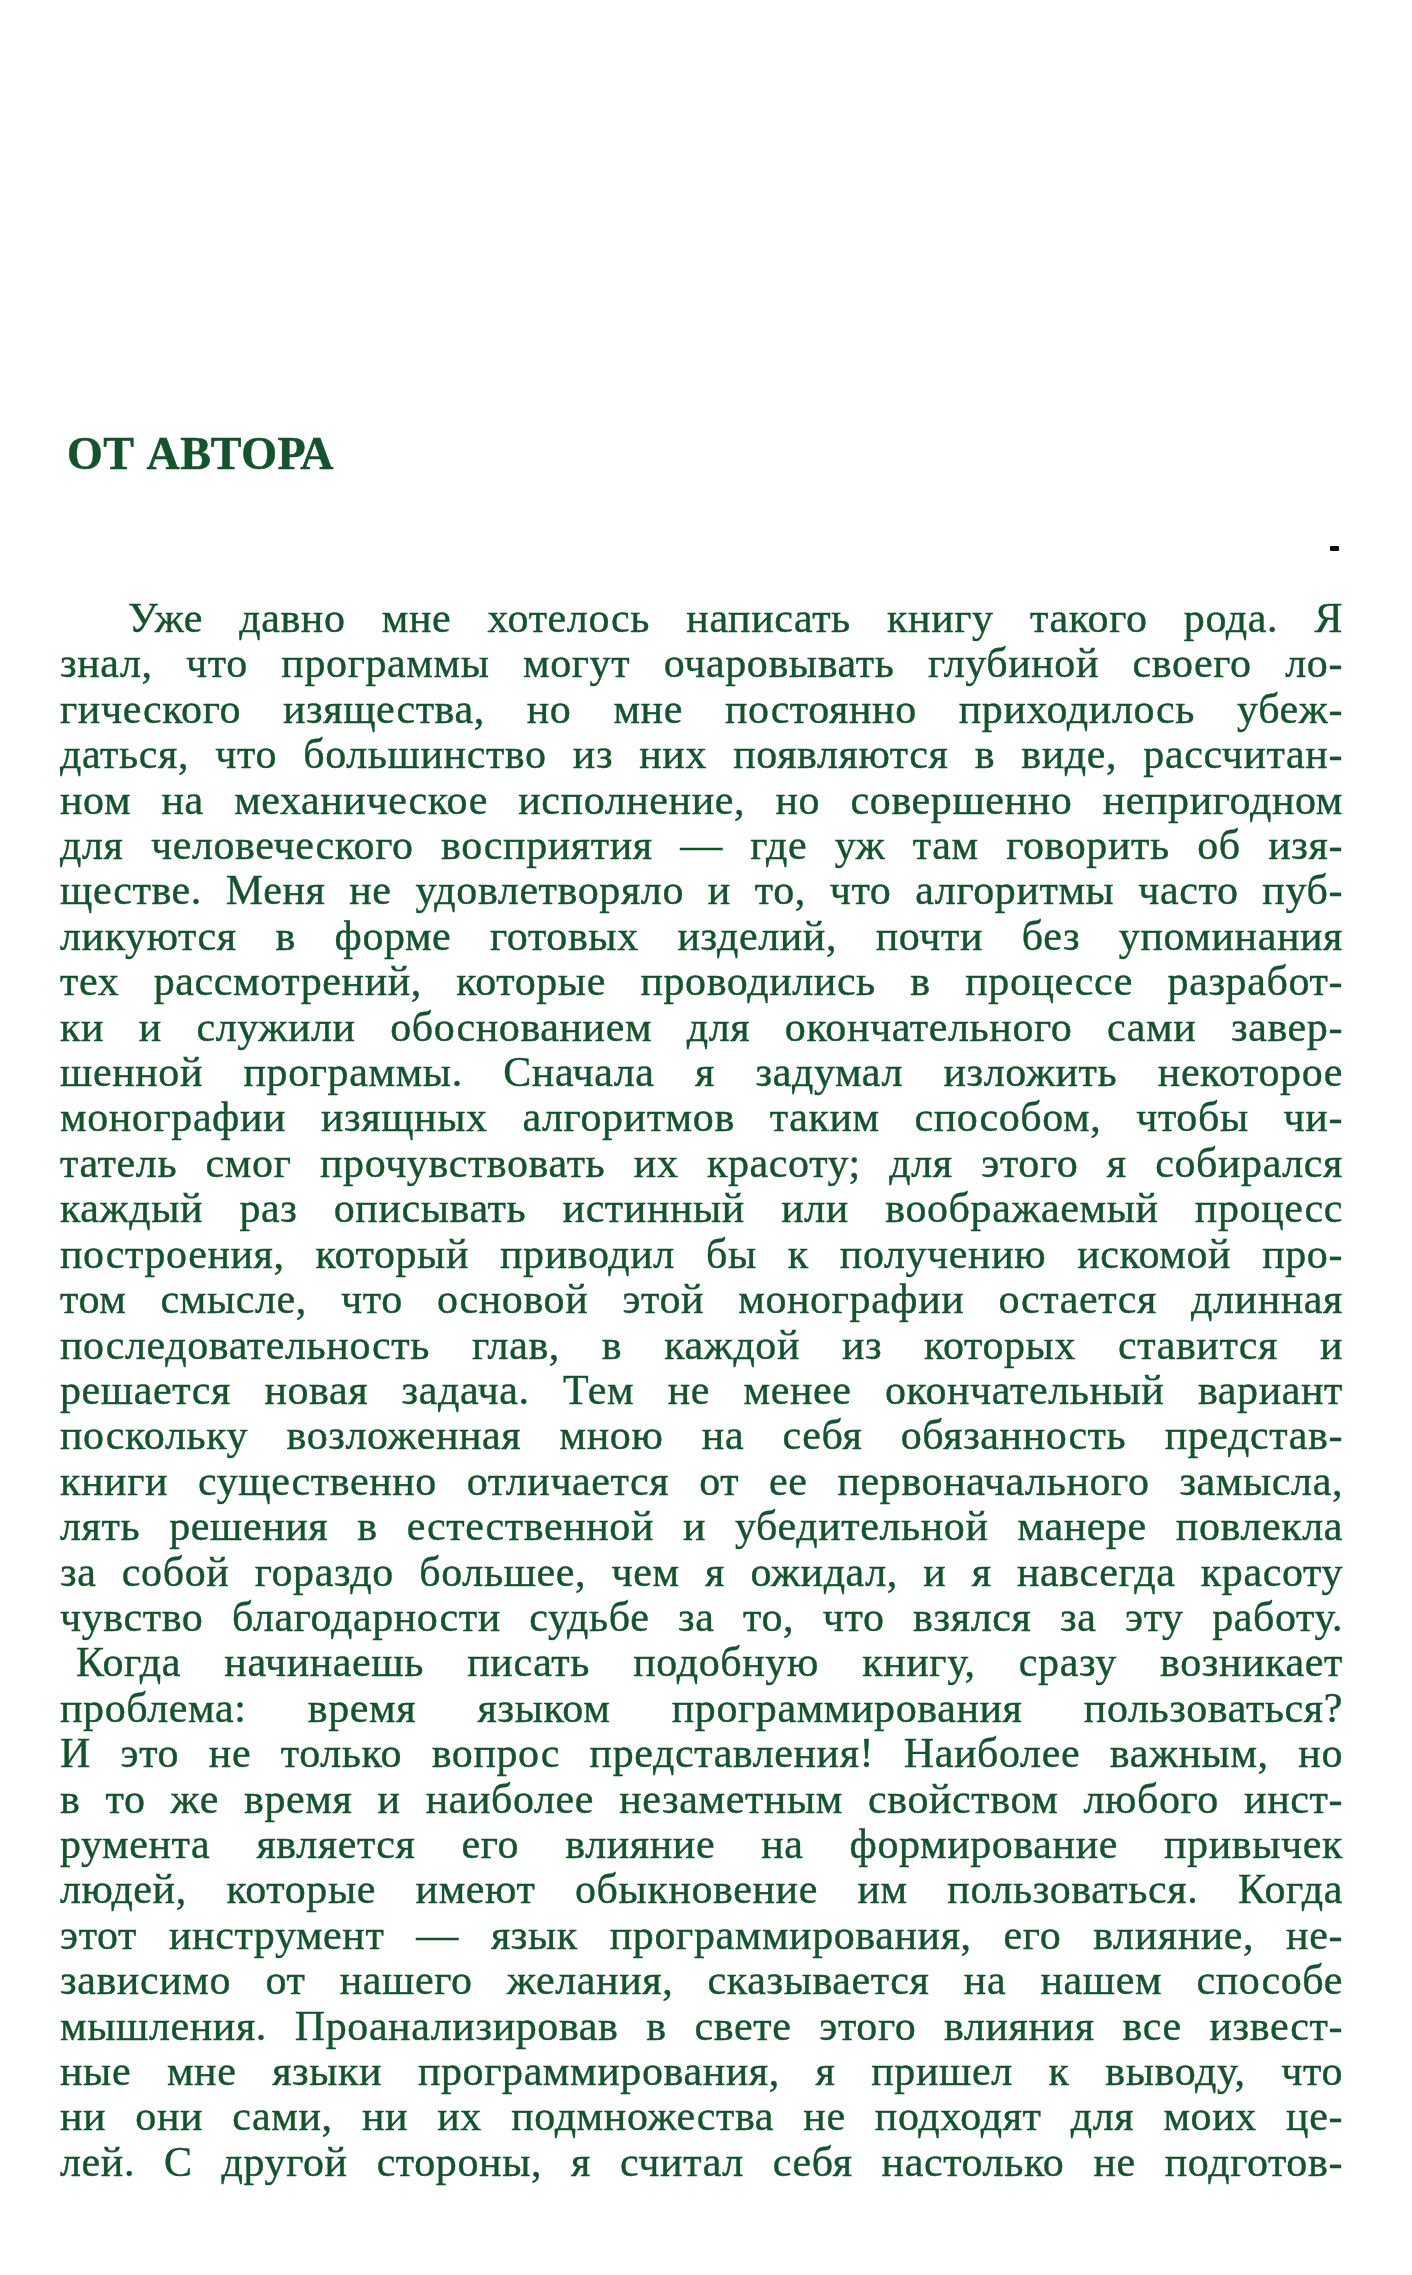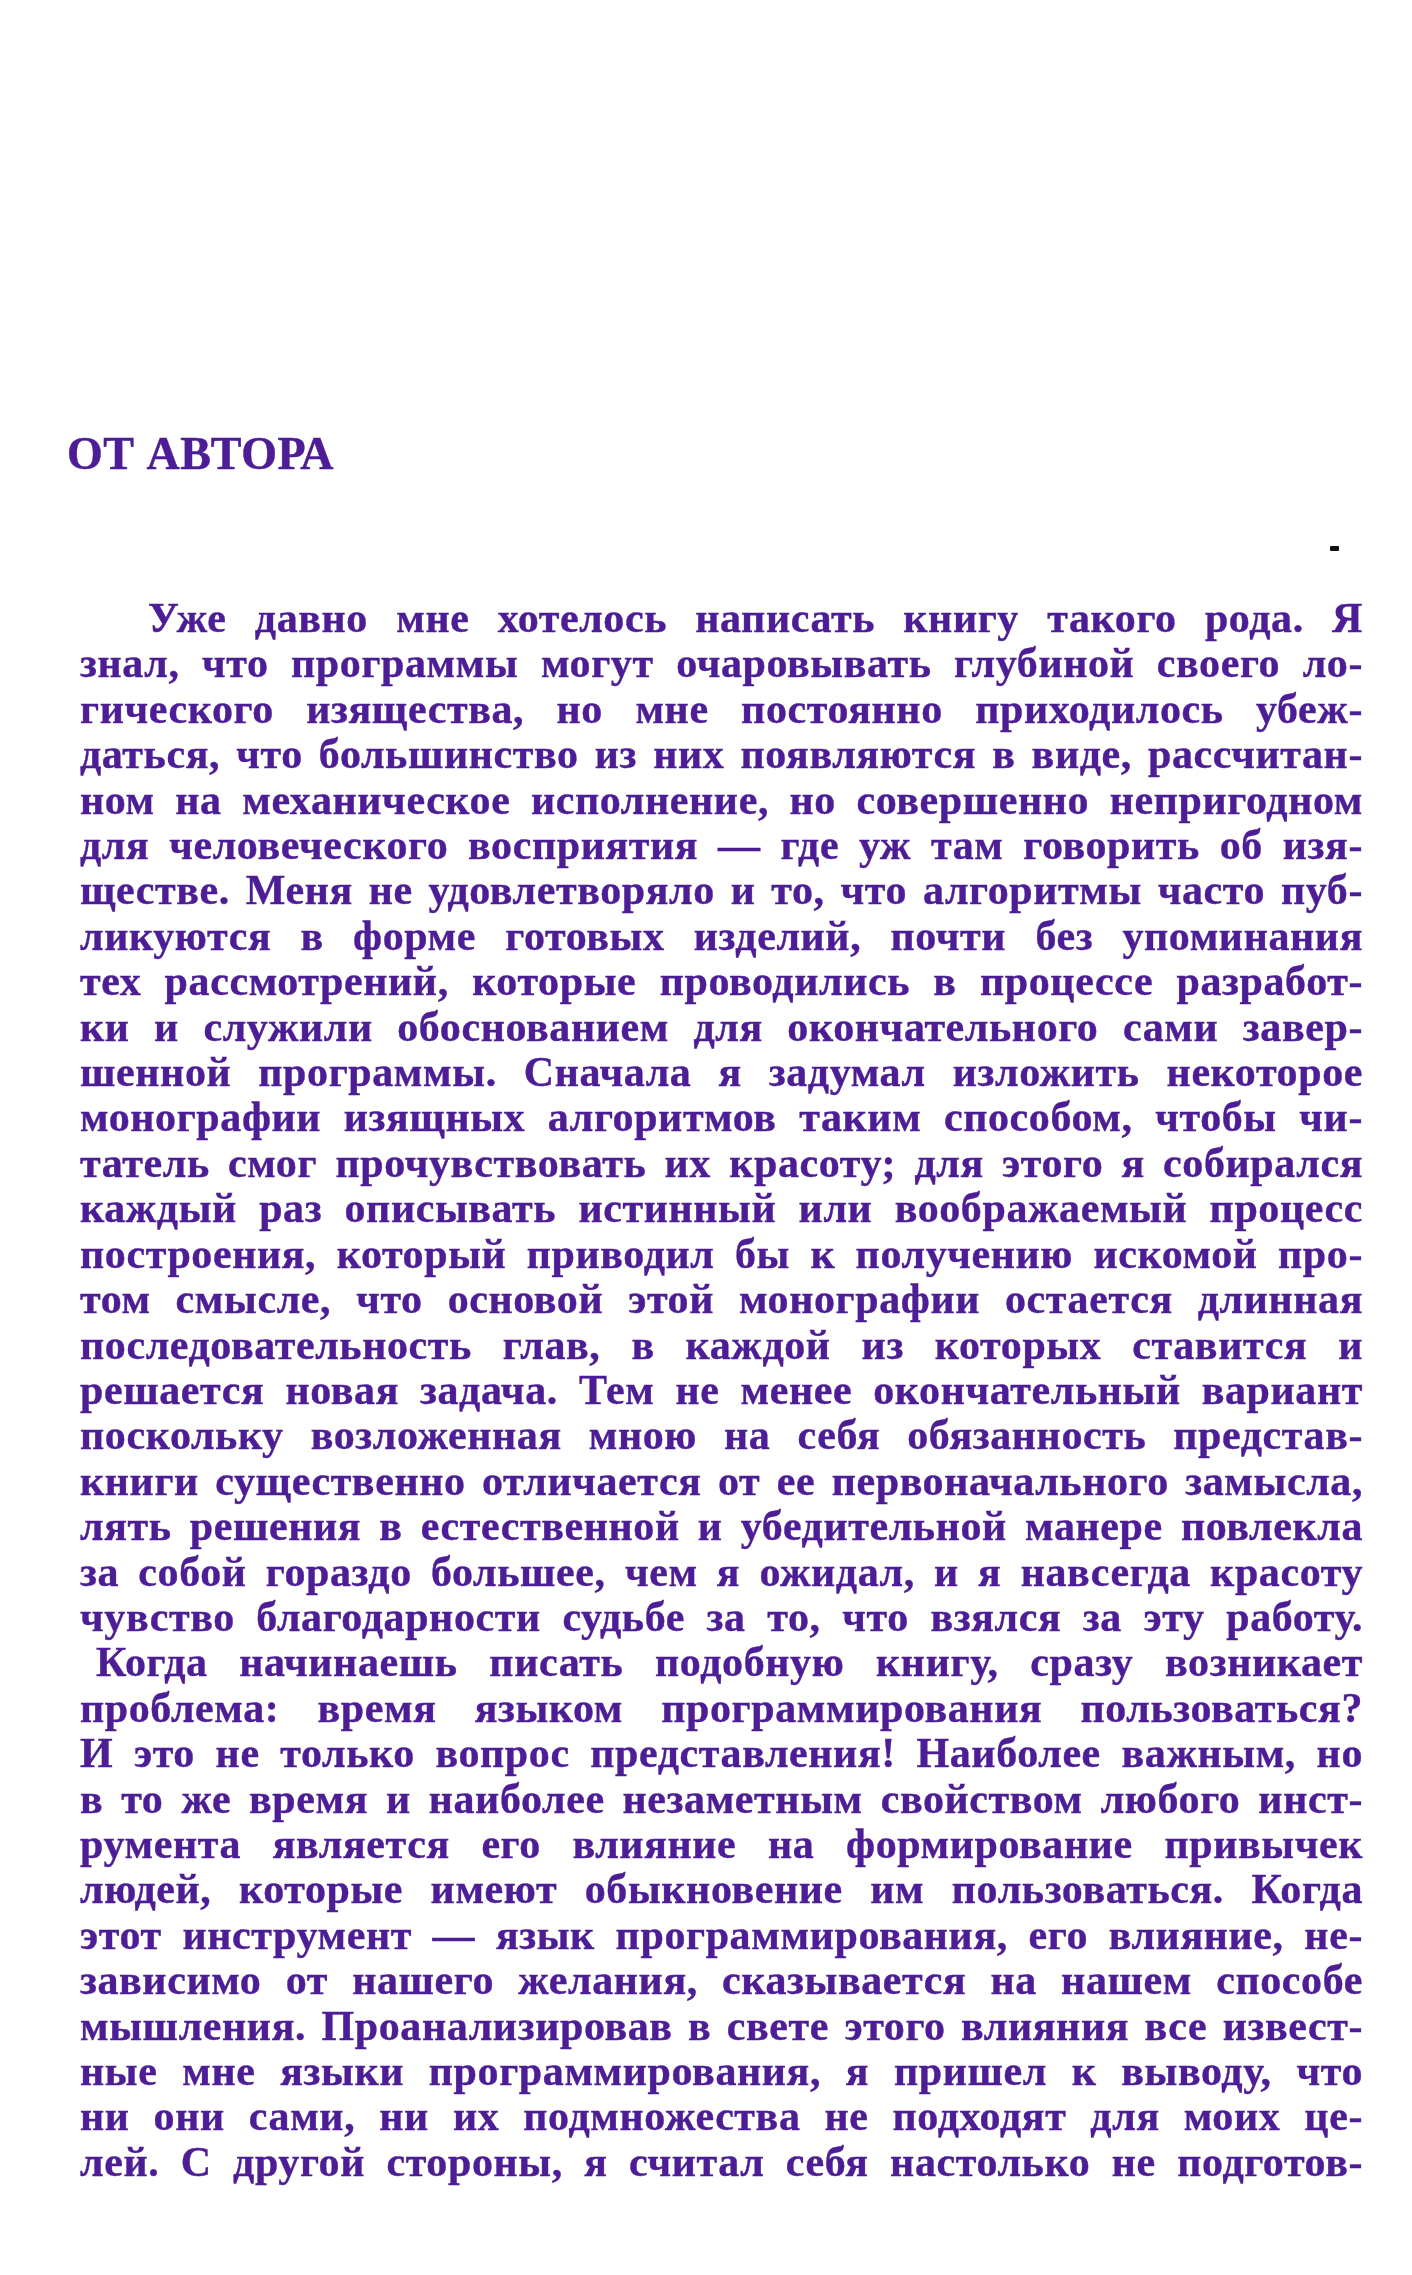--- a/index.html
+++ b/index.html
@@ -7,40 +7,39 @@
     padding: 0;
     background: #ffffff;
   }
   .page {
     position: relative;
     width: 1412px;
     height: 2275px;
     background: #ffffff;
     overflow: hidden;
     font-family: "Liberation Serif", "DejaVu Serif", serif;
-    color: #4c1d95;
+    color: #14532d;
   }
   .title {
     position: absolute;
     left: 67px;
     top: 428px;
     margin: 0;
     font-size: 46px;
     font-weight: bold;
     letter-spacing: 0.5px;
     line-height: 1.15;
     -webkit-text-stroke: 0.5px;
     white-space: nowrap;
   }
   .body-text {
     position: absolute;
-    left: 80px;
+    left: 60px;
     top: 596px;
     width: 1283px;
-    font-weight: bold;
   }
   .line {
     font-size: 42px;
     line-height: 45.4px;
     letter-spacing: 0.6px;
     text-align: justify;
     text-align-last: justify;
     -webkit-text-stroke: 0.4px;
   }
   .para1 .first { text-indent: 68px; }

